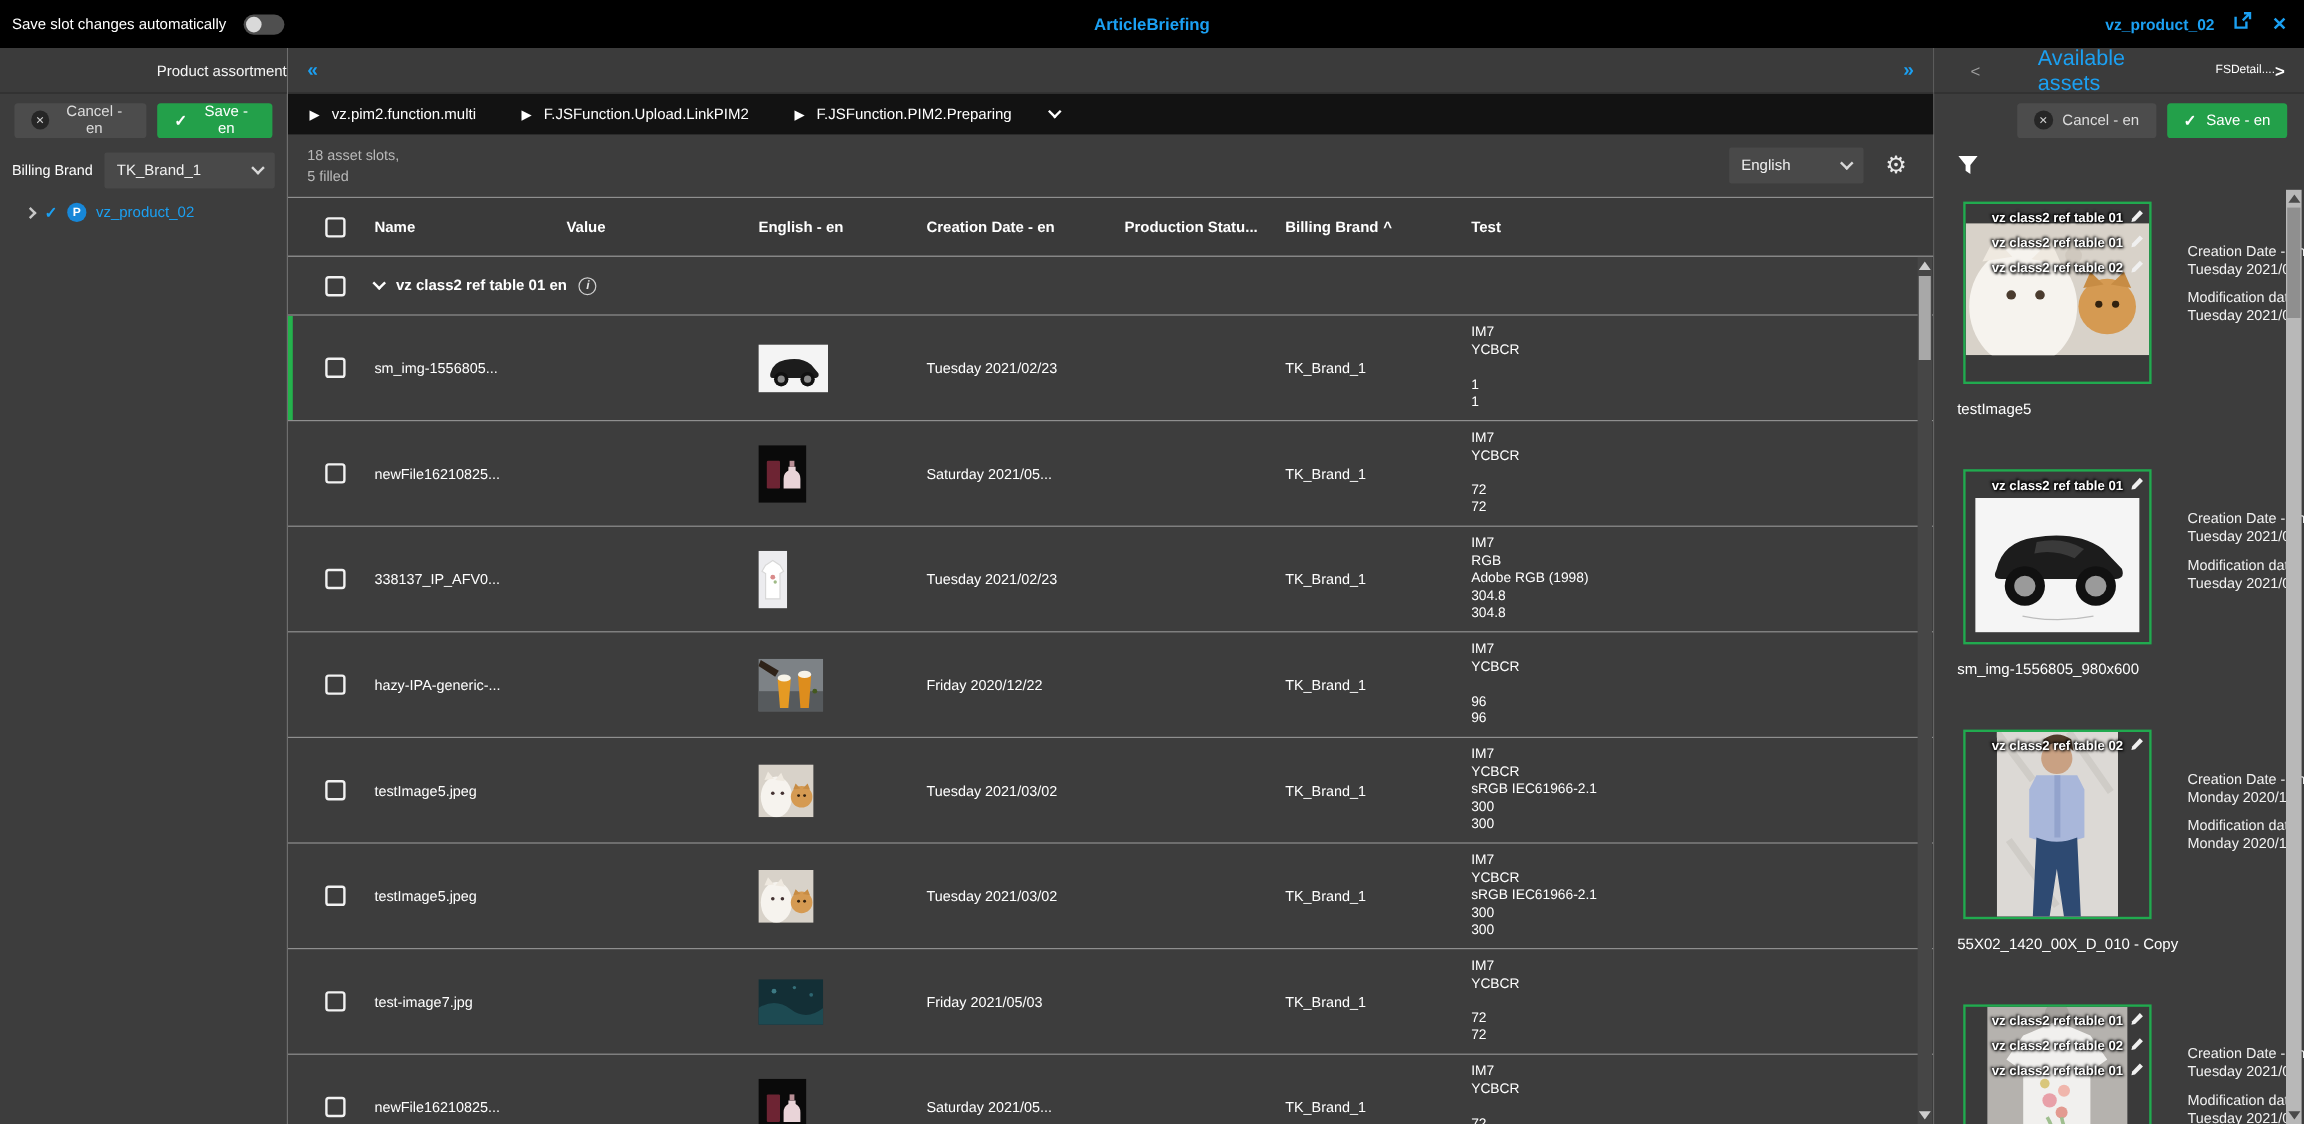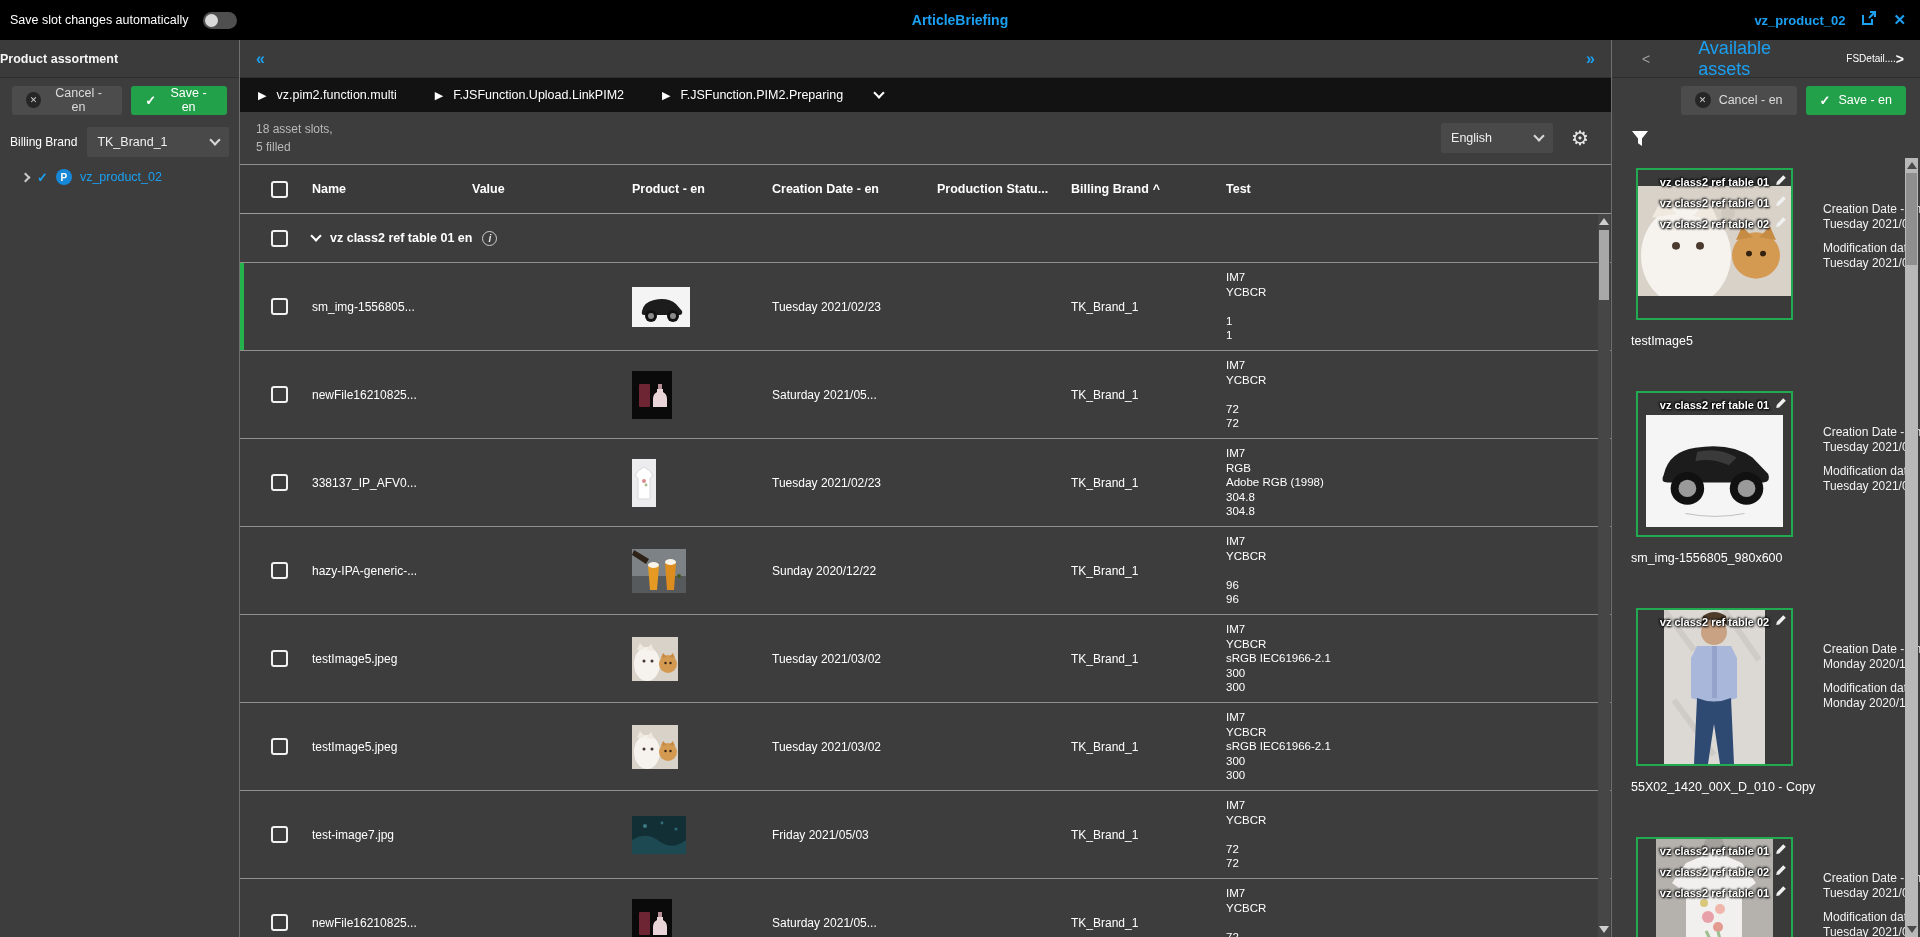--- a/index.html
+++ b/index.html
@@ -18,21 +18,21 @@
   .icon-blue-x { color:#1ba0f2; font-weight:bold; font-size:15px; cursor:pointer; }
 
   
   .panels { position:absolute; top:40px; left:0; right:0; bottom:0; display:flex; }
   .lpanel { width:240px; background:#3d3d3d; border-right:1px solid #6e6e6e; display:flex; flex-direction:column; }
   .mpanel { width:1372px; background:#3d3d3d; border-right:1px solid #6e6e6e; display:flex; flex-direction:column; position:relative; }
   .rpanel { flex:1; background:#3d3d3d; display:flex; flex-direction:column; position:relative; }
 
   .panel-header { height:38px; background:#3b3b3b; border-bottom:1px solid #2e2e2e;
     display:flex; align-items:center; position:relative; font-size:12.5px; flex:0 0 auto; }
-  .panel-header .centered { position:absolute; left:0; right:0; text-align:left; color:#f5f5f5;font-weight:bold; }
+  .panel-header .centered { position:absolute; left:0; right:0; text-align:right; color:#f5f5f5; }
   .blue-chev { color:#1ba0f2; font-size:16px; font-weight:bold; cursor:pointer; z-index:2; }
 
   
   .btn { height:29px; border-radius:3px; display:inline-flex; align-items:center; gap:8px;
     padding:0 14px; font-size:12.5px; cursor:pointer; border:none; }
   .btn-cancel { background:#4c4c4c; color:#dcdcdc; }
   .btn-cancel .circ { width:16px; height:16px; border-radius:50%; background:#262626; color:#cfcfcf;
     font-size:9px; display:flex; align-items:center; justify-content:center; }
   .btn-save { background:#23a04a; color:#fff; }
   .btn-save .chk { font-size:13px; font-weight:bold; }
@@ -224,21 +224,21 @@
           <span class="chev-down"></span>
         </div>
         <span class="gear">⚙</span>
       </div>
     </div>
 
     <div class="grid thead">
       <div class="cb" style="margin-top:0;"></div>
       <div class="th">Name</div>
       <div class="th">Value</div>
-      <div class="th">Product - en</div>
+      <div class="th">English - en</div>
       <div class="th">Creation Date - en</div>
       <div class="th">Production Statu...</div>
       <div class="th">
         <span>Billing Brand</span><span class="caret">^</span>
       </div>
       <div class="th">Test</div>
     </div>
 
     <div class="tbody">
 
@@ -328,21 +328,21 @@
               <rect width="54" height="44" fill="#7d8286"></rect>
               <rect y="27" width="54" height="17" fill="#565a5d"></rect>
               <path d="M2 1 l15 9 -3 5 -14 -9z" fill="#2e2218"></path>
               <path d="M16 17 h11 l-2 24 h-7z" fill="#e59a23"></path>
               <ellipse cx="21.5" cy="16" rx="5.5" ry="3" fill="#f7f3e8"></ellipse>
               <path d="M33 14 h11 l-2 27 h-7z" fill="#dd8d1d"></path>
               <ellipse cx="38.5" cy="13" rx="5.5" ry="3" fill="#f7f3e8"></ellipse>
               <circle cx="47" cy="27" r="2" fill="#44591f"></circle>
             </svg>
         </div>
-        <div class="cell">Sunday 2020/12/22</div>
+        <div class="cell">Friday 2020/12/22</div>
         <div class="cell"></div>
         <div class="cell">TK_Brand_1</div>
         <div class="cell test-cell">IM7
 YCBCR
 
 96
 96</div>
       </div>
 
       <div class="grid trow">

